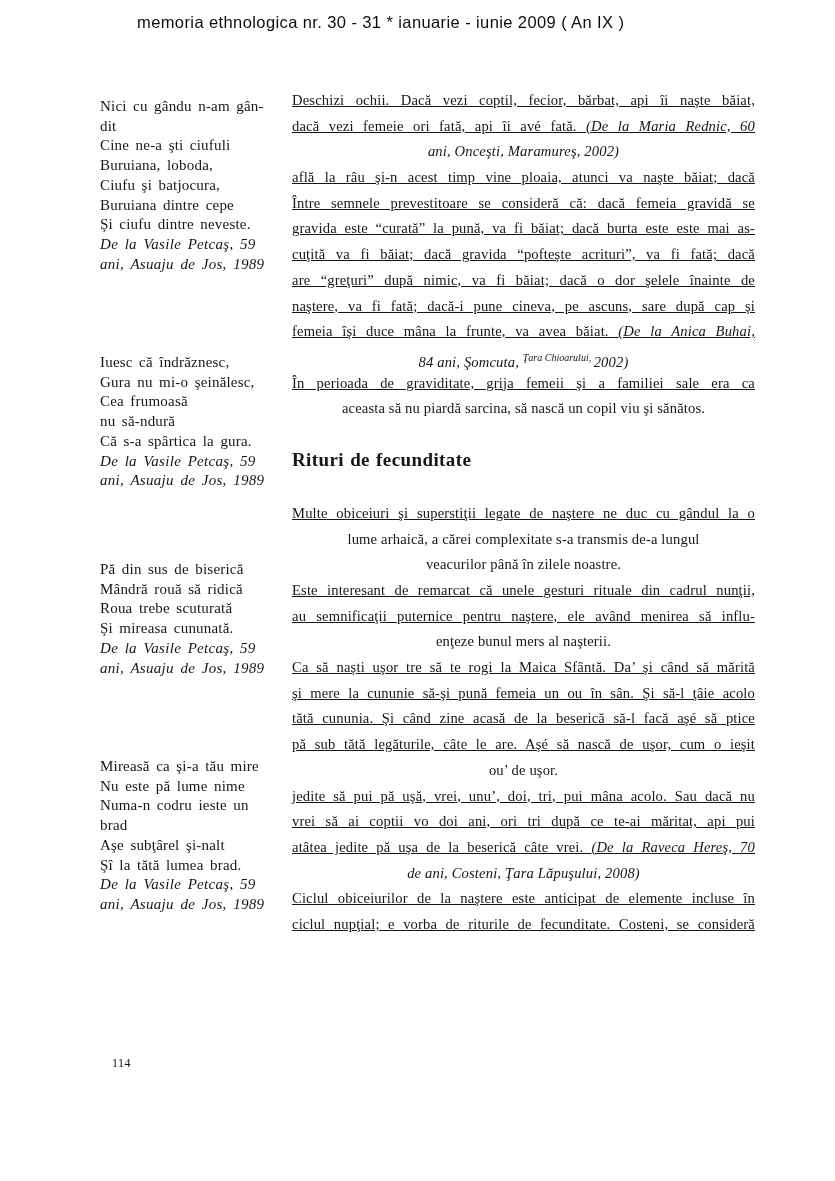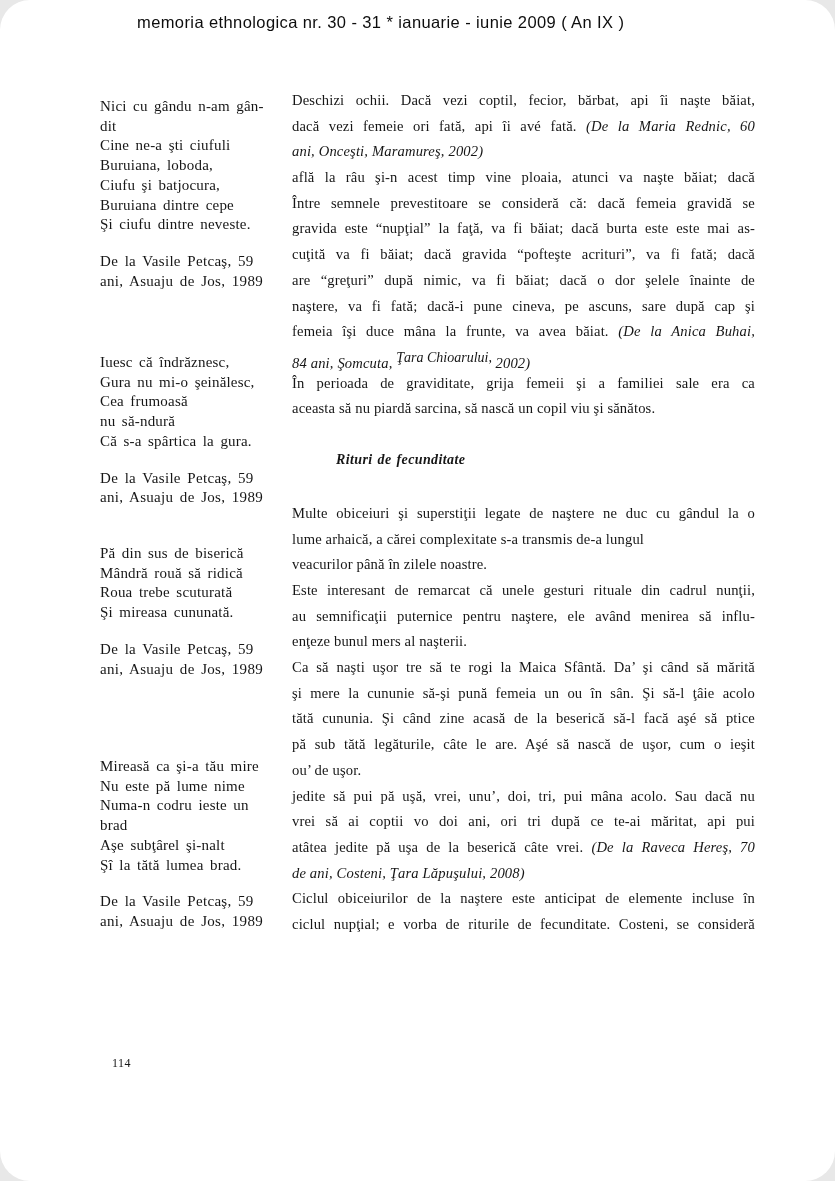--- a/index.html
+++ b/index.html
@@ -1,49 +1,48 @@
 <!DOCTYPE html>
 <html><head>
 <meta charset="utf-8">
 <style>
   html,body{margin:0;padding:0;background:#e8e8e8;}
   .page{
     position:relative;width:835px;height:1181px;background:#ffffff;
     overflow:hidden;color:#161616;
     font-family:"Liberation Serif", serif;
-    border-radius:30px;
   }
   .hdr{
     position:absolute;left:137px;top:13px;
     font-family:"Liberation Sans", sans-serif;
     font-size:16.5px;letter-spacing:0.4px;color:#0d0d0d;white-space:nowrap;
   }
   
   .poem{
     position:absolute;left:100px;width:196px;
     font-size:15px;line-height:19.7px;
     letter-spacing:0.2px;word-spacing:2.5px;
   }
-  .p0{top:97px}.p1{top:353px}.p2{top:544px}.p3{top:757px}
+  .p0{top:97px}.p1{top:353px}.p2{top:560px}.p3{top:757px}
   .poem .pline{white-space:nowrap;}
-  .poem .attr{margin-top:17px;}
+  .poem .attr{font-style:italic;}
   .poem .attr .pline{letter-spacing:0.3px;}
   
   .rcol{
     position:absolute;left:292px;top:88px;width:463px;
     font-size:14.6px;line-height:25.7px;letter-spacing:0.15px;
   }
-  .rline{height:25.7px;text-align:left;overflow:visible;}
-  .rline.jfull{text-align:justify;text-align-last:justify;}
+  .rline{height:25.7px;text-align:center;overflow:visible;}
+  .rline.jfull{text-align:justify;text-align-last:justify;text-decoration:underline;}
   .it{font-style:italic;}
-  .sup{font-style:italic;font-size:14px;vertical-align:6px;letter-spacing:0;}
+  .sup{font-style:italic;font-size:10px;vertical-align:6px;letter-spacing:0;}
   .heading{
-    font-weight:bold;font-style:italic;font-size:14px;
+    font-weight:bold;font-size:19px;
     line-height:26px;height:26px;margin-top:25px;margin-bottom:28px;
-    letter-spacing:0.4px;word-spacing:1px;margin-left:44px;
+    letter-spacing:0.4px;word-spacing:1px;
   }
   .pageno{
     position:absolute;left:112px;top:1056px;
     font-size:12px;letter-spacing:0.5px;
   }
 </style>
 </head>
 <body>
 
 <div class="page">
@@ -97,21 +96,21 @@
       </div>
     </div>
 
   <div class="rcol">
     <div id="rlines-top">
         <div class="rline jfull"><span class="">Deschizi ochii. Dacă vezi coptil, fecior, bărbat, api îi naşte băiat,</span></div>
         <div class="rline jfull"><span class="">dacă vezi femeie ori fată, api îi avé fată. </span><span class="it">(De la Maria Rednic, 60</span></div>
         <div class="rline"><span class="it">ani, Onceşti, Maramureş, 2002)</span></div>
         <div class="rline jfull"><span class="">află la râu şi-n acest timp vine ploaia, atunci va naşte băiat; dacă</span></div>
         <div class="rline jfull"><span class="">Între semnele prevestitoare se consideră că: dacă femeia gravidă se</span></div>
-        <div class="rline jfull"><span class="">gravida este “nupţial” la faţă, va fi băiat; dacă burta este este mai as-</span></div>
+        <div class="rline jfull"><span class="">gravida este “curată” la pună, va fi băiat; dacă burta este este mai as-</span></div>
         <div class="rline jfull"><span class="">cuţită va fi băiat; dacă gravida “pofteşte acrituri”, va fi fată; dacă</span></div>
         <div class="rline jfull"><span class="">are “greţuri” după nimic, va fi băiat; dacă o dor şelele înainte de</span></div>
         <div class="rline jfull"><span class="">naştere, va fi fată; dacă-i pune cineva, pe ascuns, sare după cap şi</span></div>
         <div class="rline jfull"><span class="">femeia îşi duce mâna la frunte, va avea băiat. </span><span class="it">(De la Anica Buhai,</span></div>
         <div class="rline"><span class="it">84 ani, Şomcuta, </span><span class="sup">Ţara Chioarului, </span><span class="it">2002)</span></div>
         <div class="rline jfull"><span class="">În perioada de graviditate, grija femeii şi a familiei sale era ca</span></div>
         <div class="rline"><span class="">aceasta să nu piardă sarcina, să nască un copil viu şi sănătos.</span></div>
       </div>
     <div class="heading">Rituri de fecunditate</div>
     <div id="rlines-bottom">

